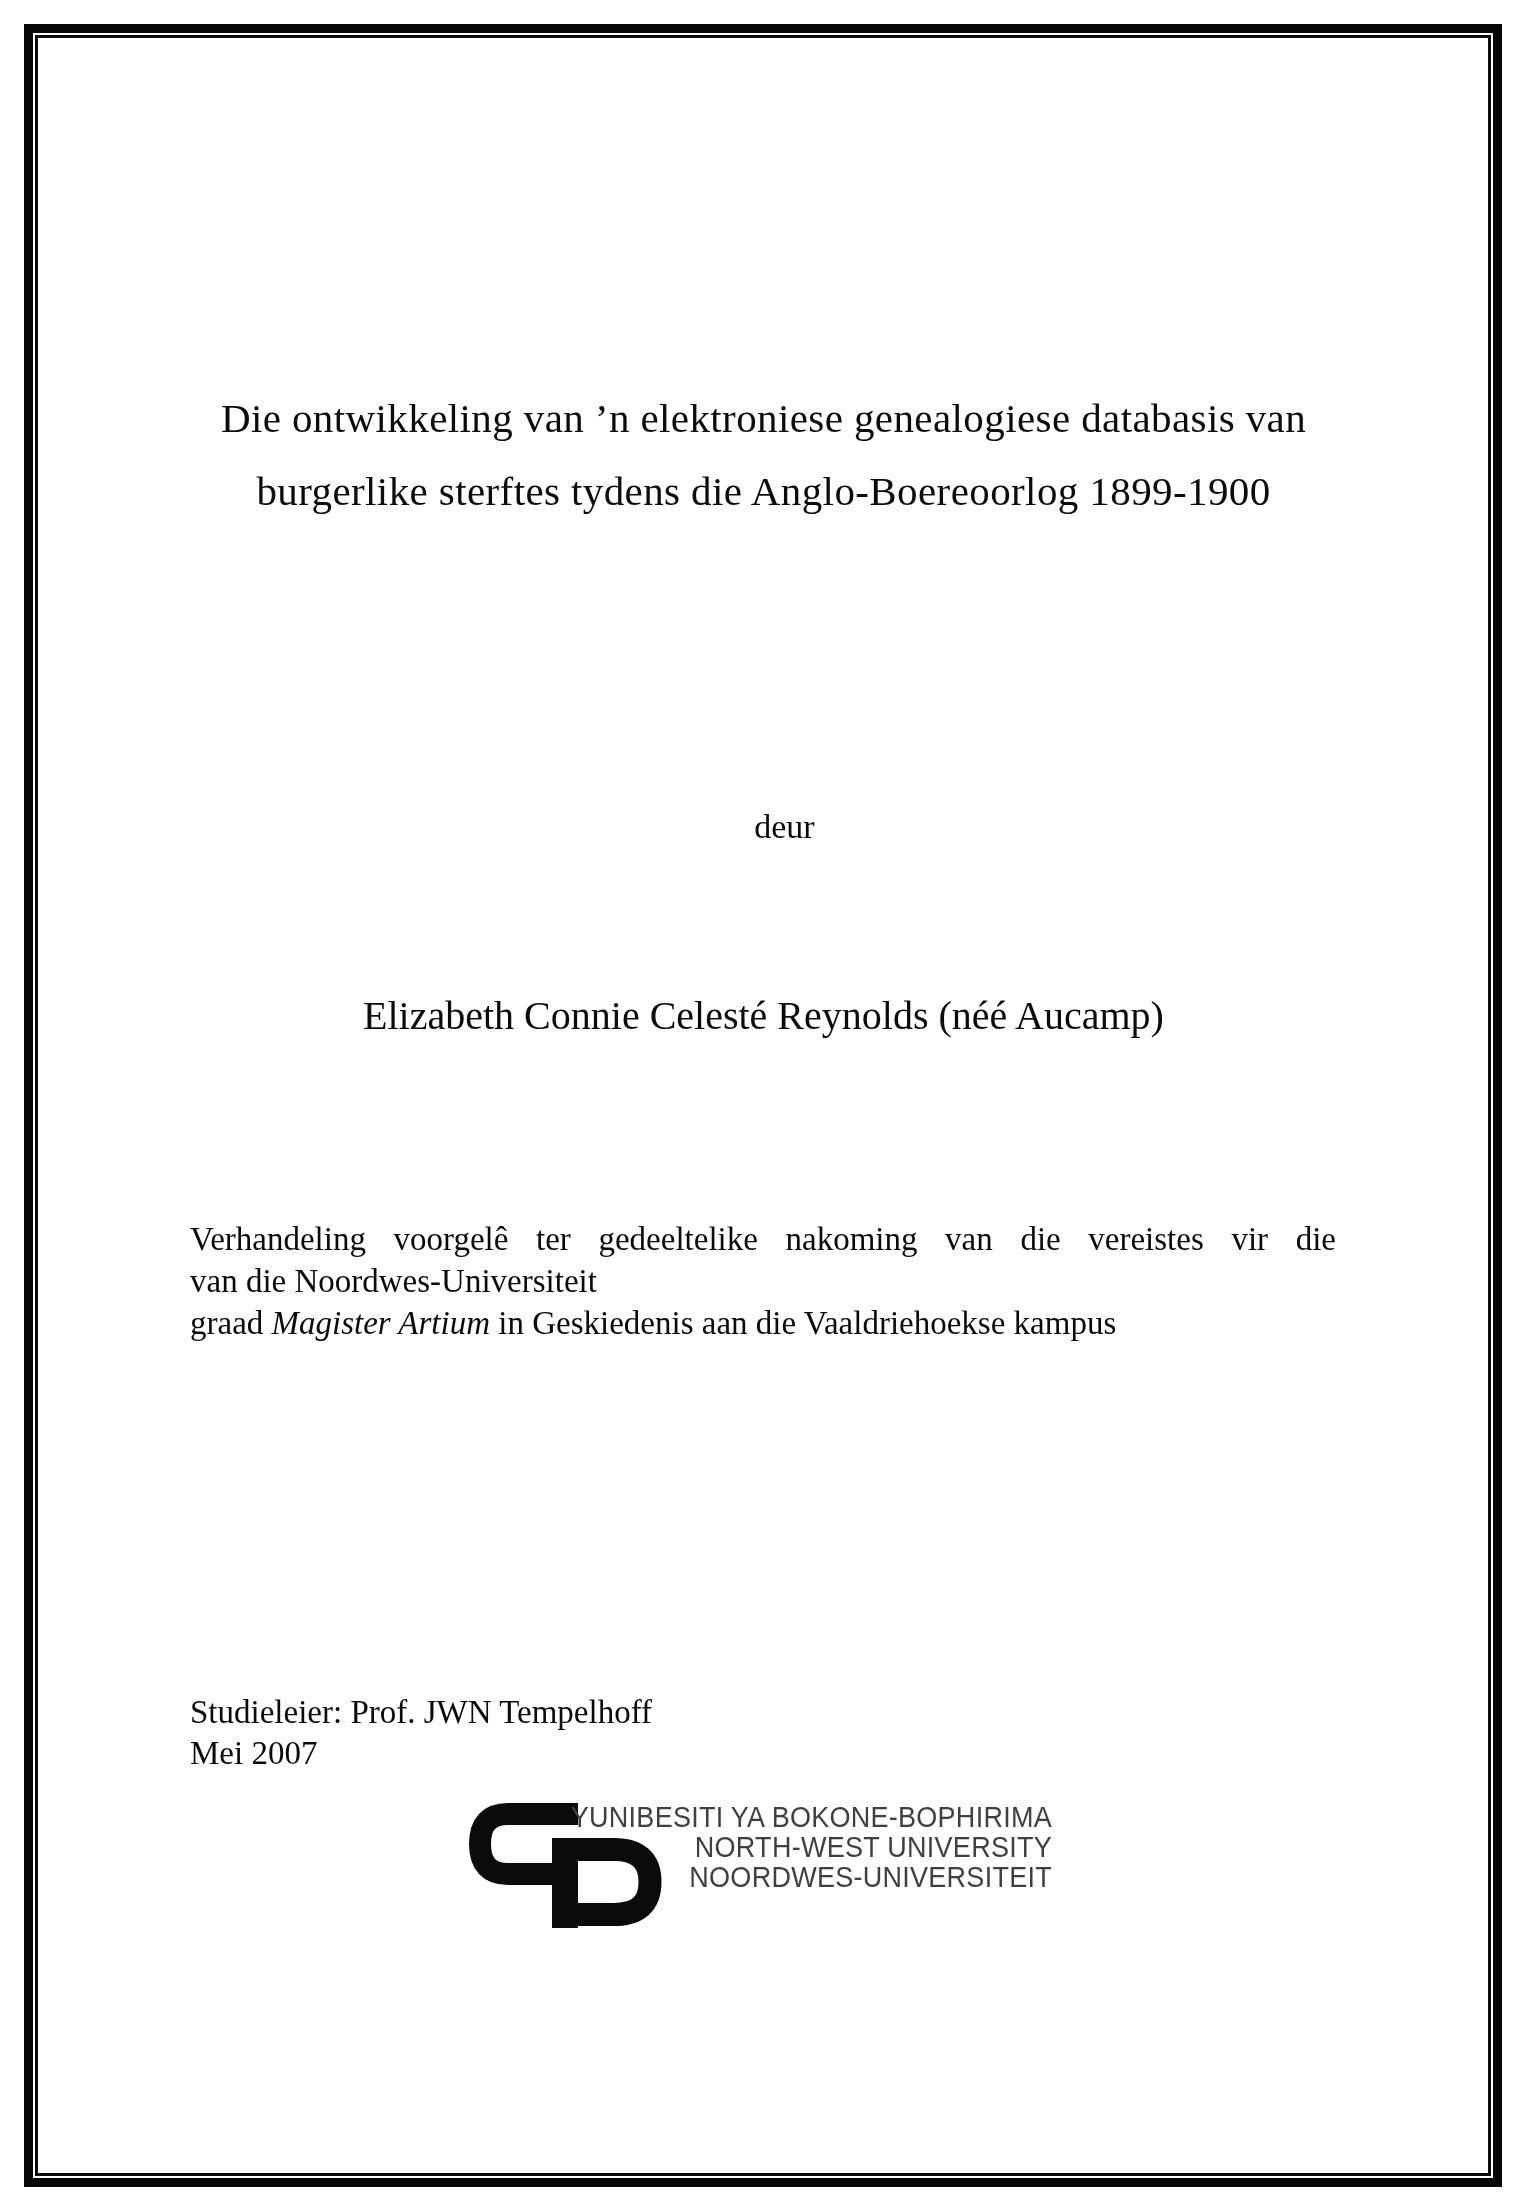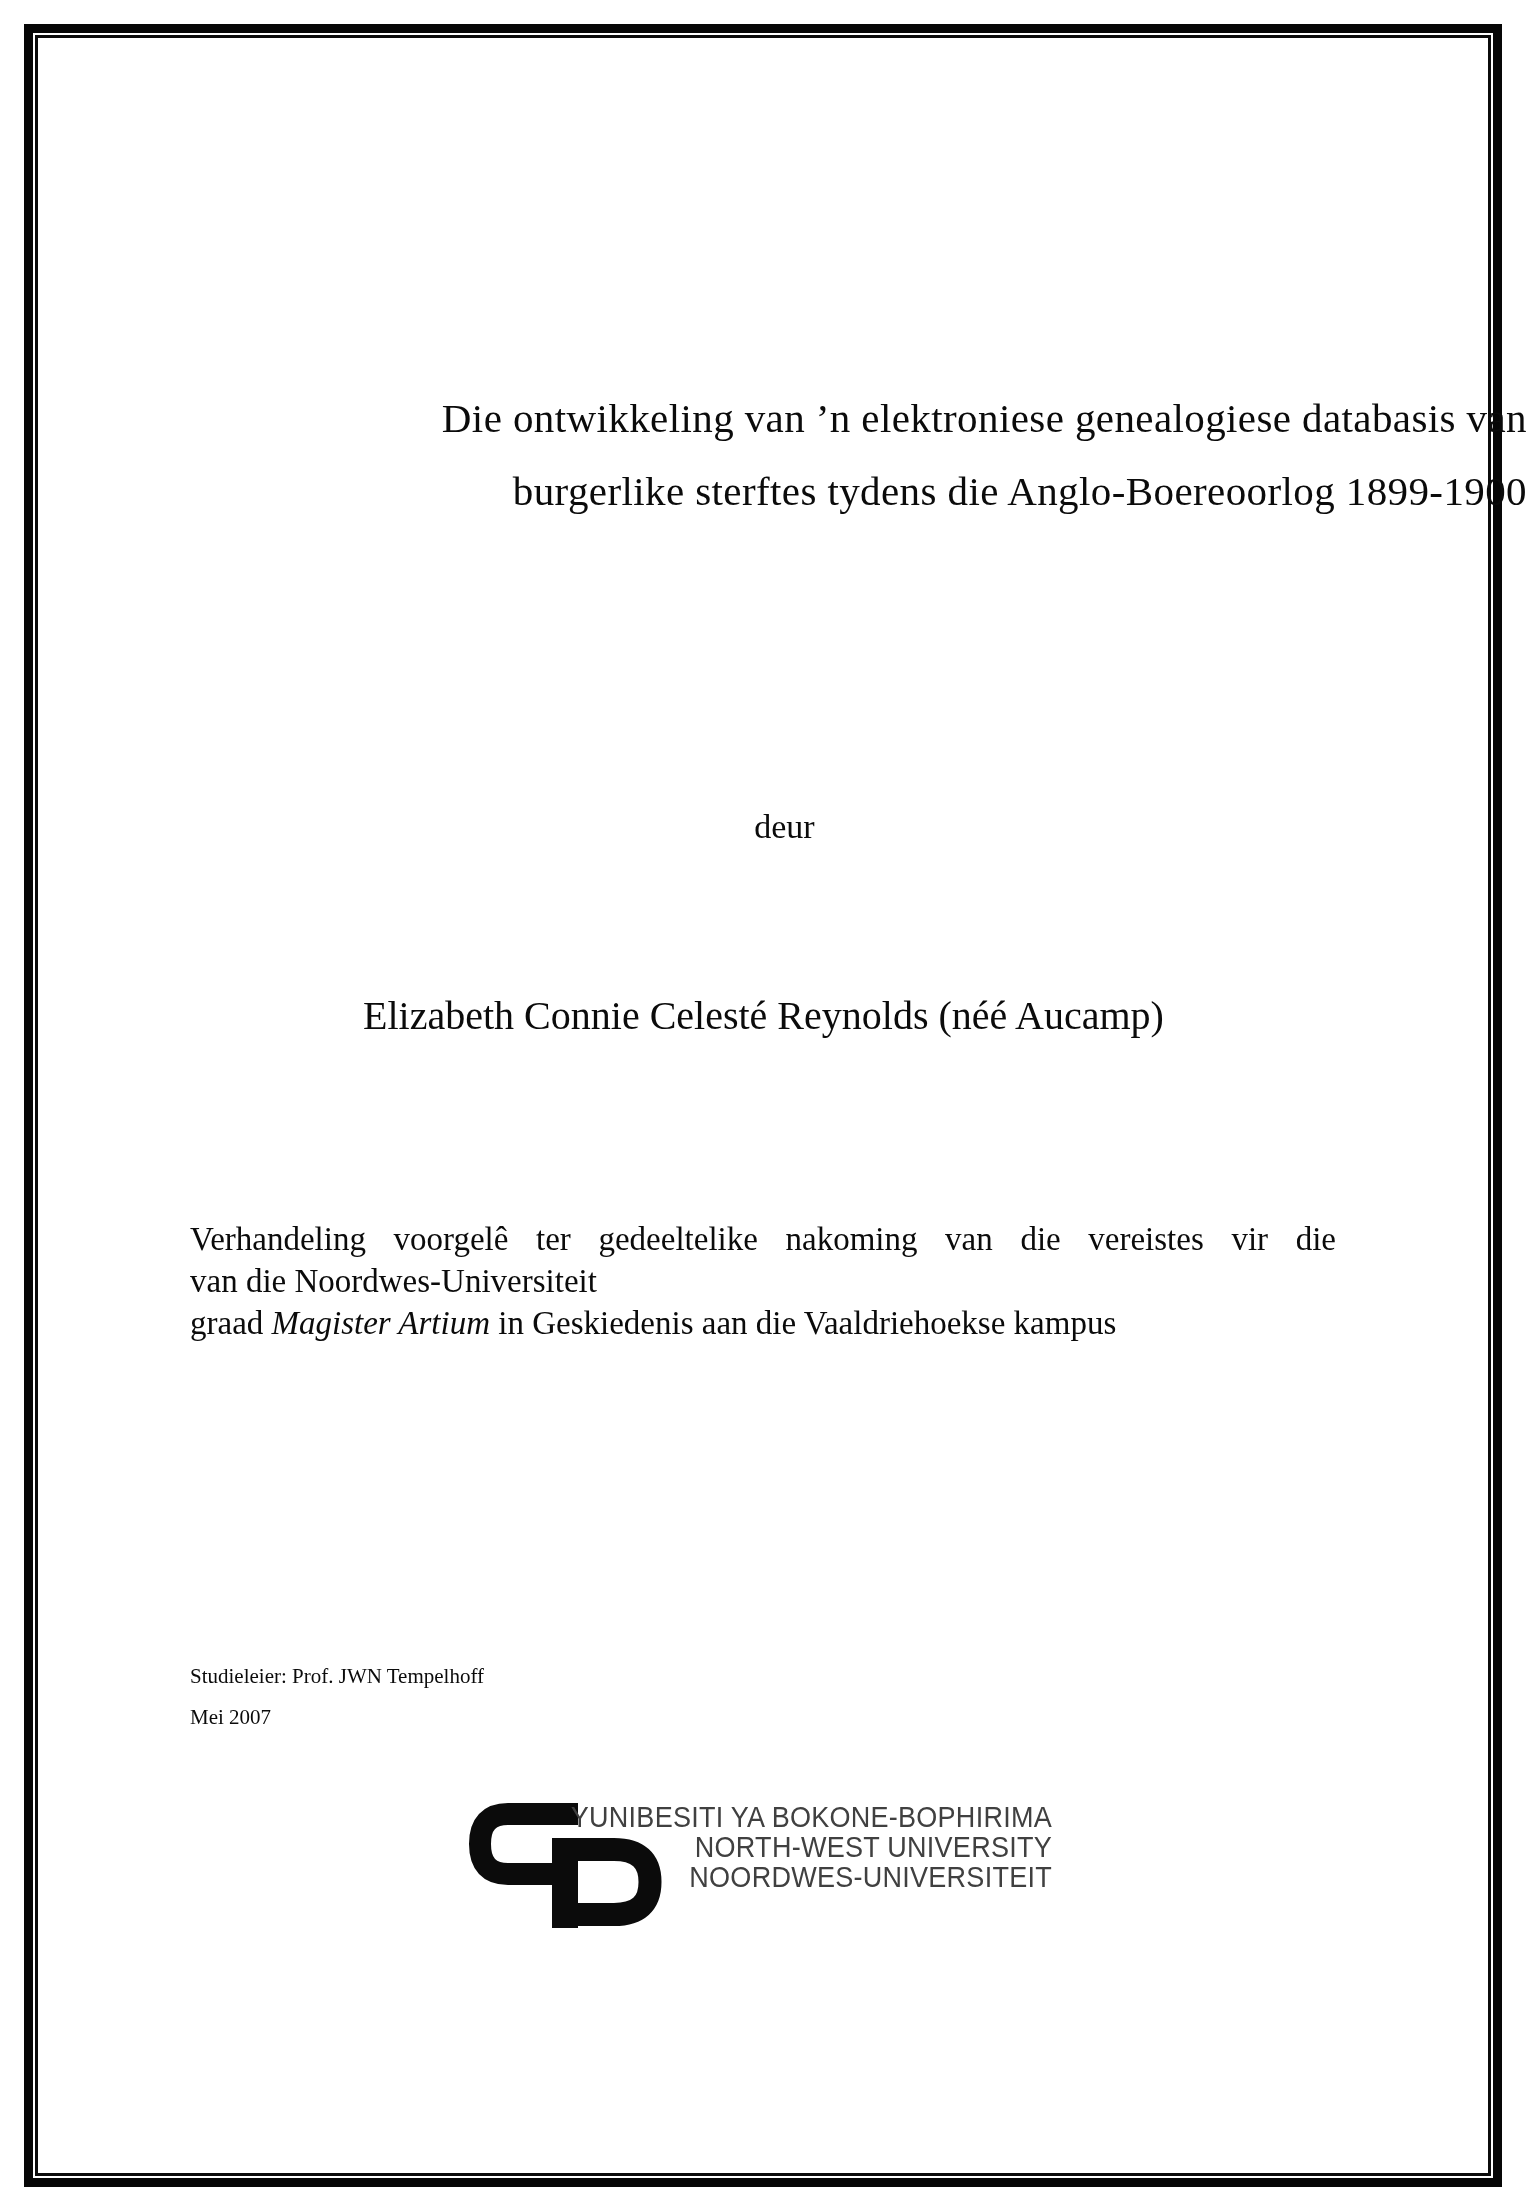--- a/index.html
+++ b/index.html
@@ -23,21 +23,21 @@
   }
   .frame-inner {
     position: absolute;
     top: 2px; left: 2px; right: 2px; bottom: 2px;
     border: 3px solid #0b0b0b;
   }
   .abs { position: absolute; }
 
   .title-block {
     top: 382px; left: 0; right: 0;
-    text-align: right;
+    text-align: center;
     font-size: 41px;
     line-height: 73px;
     letter-spacing: 0.4px;
   }
   .title-line { white-space: nowrap; }
 
   .byline {
     top: 810px; left: 0; right: 0;
     text-align: center;
     font-size: 34px;
@@ -60,22 +60,22 @@
   }
   .statement .justified {
     text-align: justify;
     text-align-last: justify;
     white-space: nowrap0; 
   }
   .statement .plain { text-align: left; white-space: nowrap; }
   .italic { font-style: italic; }
 
   .supervisor {
-    top: 1656px; left: 190px;
-    font-size: 21px;
+    top: 1692px; left: 190px;
+    font-size: 33px;
     line-height: 41px;
   }
   .supervisor div { white-space: nowrap; }
 
   .logo-mark {
     top: 1803px; left: 468px;
     width: 194px; height: 126px;
   }
   .logo-text {
     top: 1802px; right: 475px;

